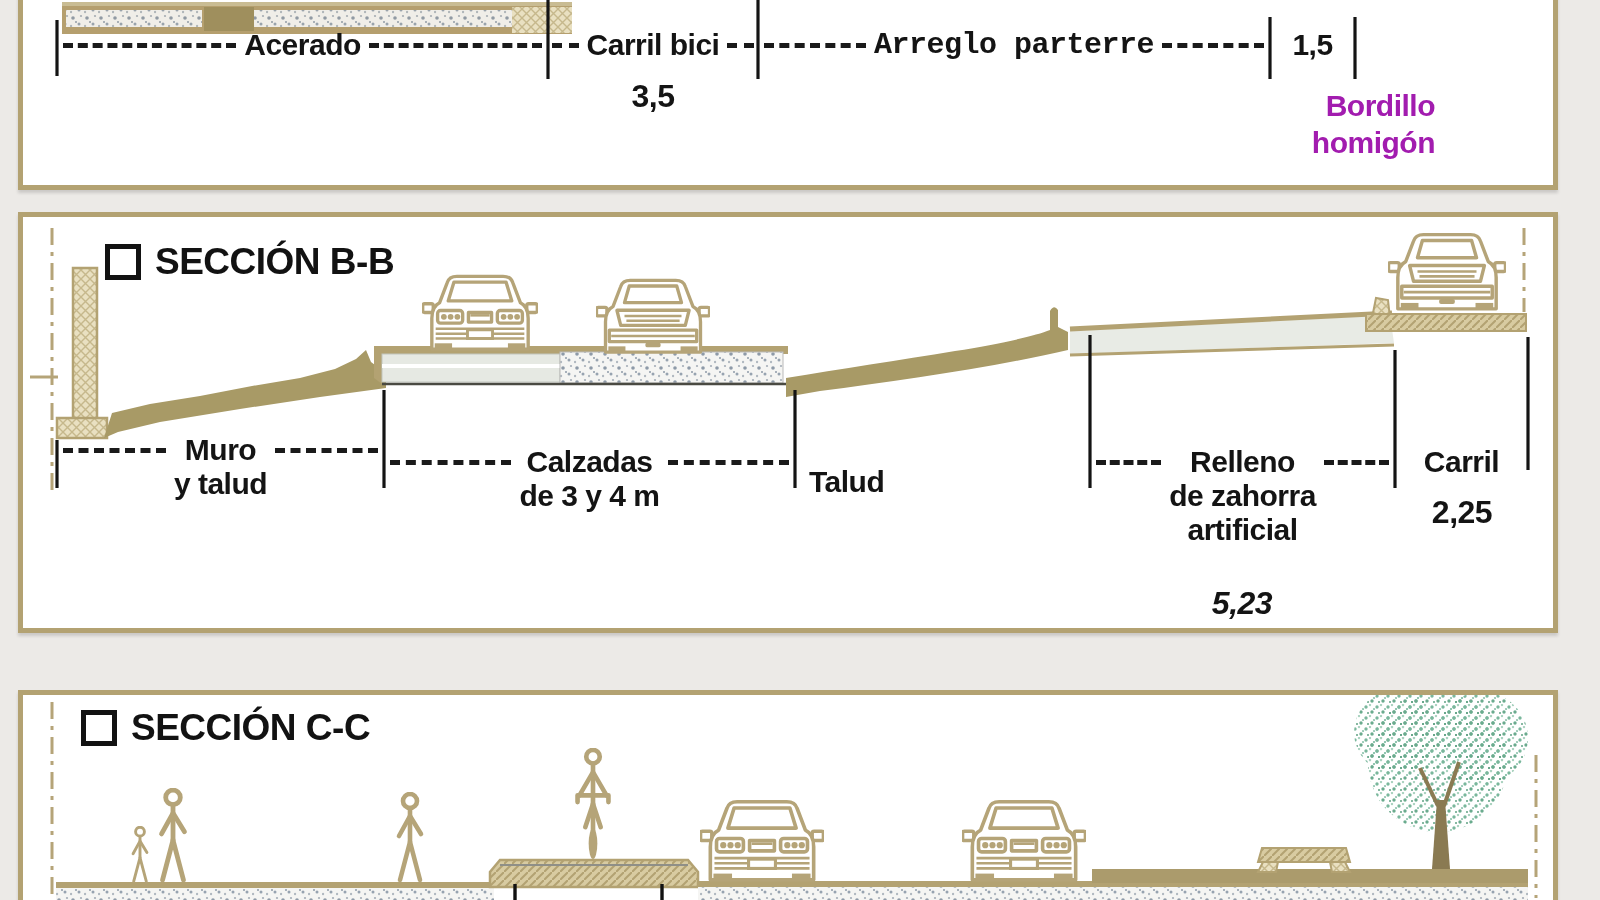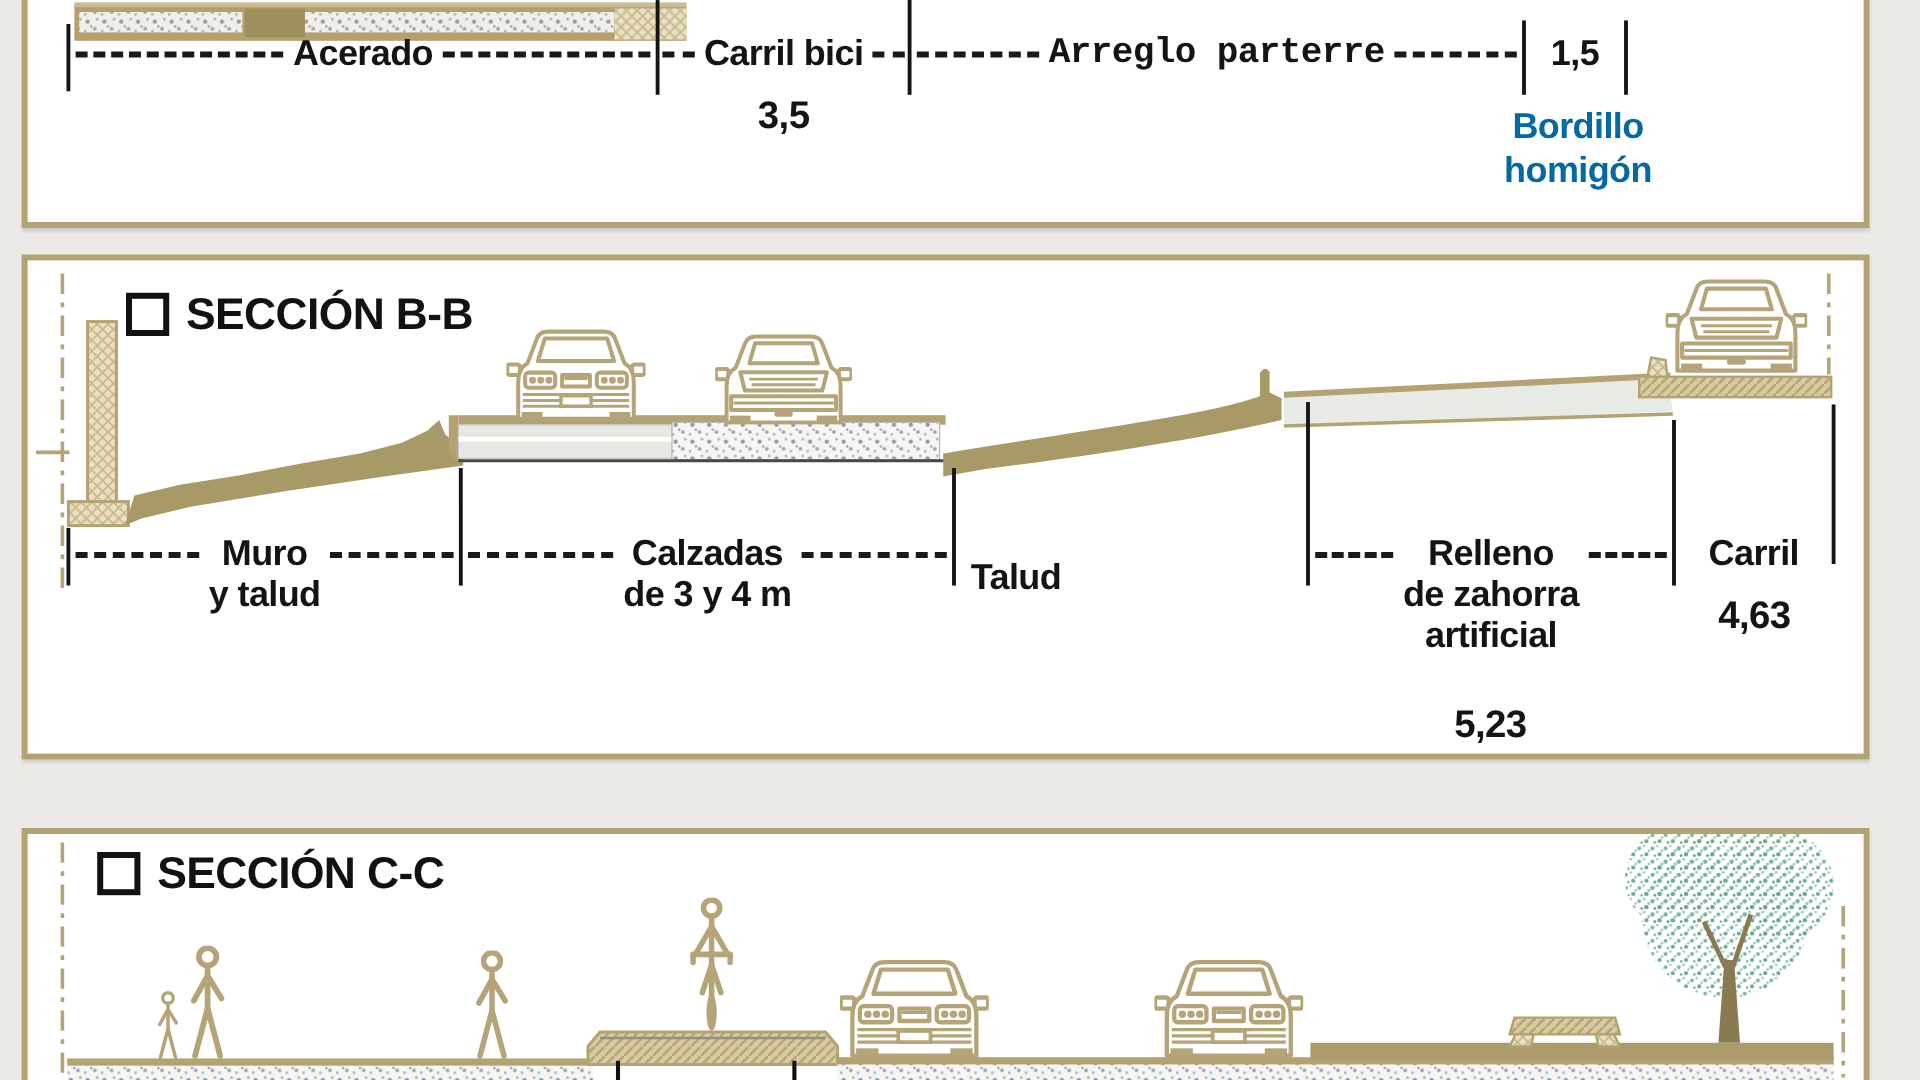--- a/index.html
+++ b/index.html
@@ -9,22 +9,22 @@
          border:5px solid #b3a272;box-sizing:border-box;
          box-shadow:0 3px 3px rgba(0,0,0,.14);}
   .panel svg{position:absolute;left:0;top:0;}
   .lbl{color:#141414;font-weight:700;font-size:30px;line-height:34px;
        letter-spacing:-.5px;white-space:nowrap;text-align:center;}
   .dim-row{position:absolute;display:flex;align-items:flex-start;}
   .dim-row .dash{flex:1;border-top:5px dashed #1a1a1a;margin-top:15px;min-width:0;}
   .dim-row .lbl{margin:0 8px;}
   .val{position:absolute;color:#141414;font-weight:700;font-size:32px;
        text-align:center;letter-spacing:-.5px;}
-  .note{position:absolute;color:#0369a1;font-weight:700;font-size:30px;
-        line-height:37px;text-align:center;letter-spacing:-.5px;}
+  .note{position:absolute;color:#a21caf;font-weight:700;font-size:30px;
+        line-height:37px;text-align:right;letter-spacing:-.5px;}
   .sec-title{position:absolute;display:flex;align-items:center;gap:14px;}
   .sec-title .sq{width:26px;height:26px;border:5px solid #121212;background:#fff;}
   .sec-title .txt{color:#121212;font-weight:700;font-size:37px;letter-spacing:-.5px;white-space:nowrap;}
 </style>
 </head>
 <body>
 
 <svg width="0" height="0" style="position:absolute" aria-hidden="true">
   <defs>
     <pattern id="p-stipple" width="14" height="14" patternUnits="userSpaceOnUse">
@@ -220,21 +220,21 @@
         <line x1="1395" y1="350" x2="1395" y2="488"></line>
         <line x1="1528" y1="337" x2="1528" y2="470"></line>
       </g>
     </svg>
 
     <div class="sec-title" style="left:82px;top:24px;">
       <span class="sq"></span>
       <span class="txt">SECCIÓN B-B</span>
     </div>
 
-    <div class="dim-row" style="left:40px;top:228px;width:315px;">
+    <div class="dim-row" style="left:40px;top:216px;width:315px;">
       <span class="dash"></span>
       <span class="lbl">
         <div>Muro</div>
         <div>y talud</div>
       </span>
       <span class="dash"></span>
     </div>
     <div class="dim-row" style="left:367px;top:228px;width:399px;">
       <span class="dash"></span>
       <span class="lbl">
@@ -253,22 +253,22 @@
       <span class="lbl">
         <div>Relleno</div>
         <div>de zahorra</div>
         <div>artificial</div>
       </span>
       <span class="dash"></span>
     </div>
     <div class="dim-row" style="left:1376px;top:228px;width:125px;">
       <span class="lbl" style="margin:0 auto;">Carril</span>
     </div>
-    <div class="val" style="left:1119px;top:368px;width:200px;">5,23</div>
-    <div class="val" style="left:1379px;top:277px;width:120px;">4,63</div>
+    <div class="val" style="left:1119px;top:368px;width:200px;font-style:italic;">5,23</div>
+    <div class="val" style="left:1379px;top:277px;width:120px;">2,25</div>
   </div>
 
   <div class="panel" style="top:690px;height:240px;">
     <svg width="1530" height="230" viewBox="23 695 1530 230">
 
       <g>
         <circle cx="1438" cy="762" r="70" fill="url(#p-tree)"></circle>
         <circle cx="1482" cy="738" r="46" fill="url(#p-tree)"></circle>
         <circle cx="1396" cy="732" r="42" fill="url(#p-tree)"></circle>
         <path d="M1432,869 L1437,800 L1445,800 L1450,869 Z" fill="#8a7a52"></path>

